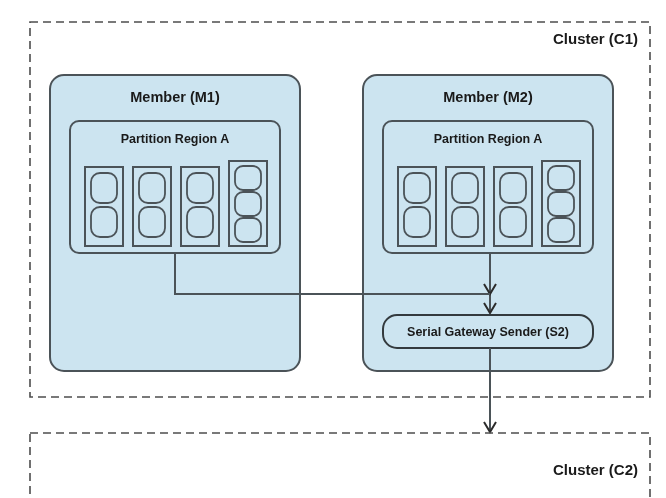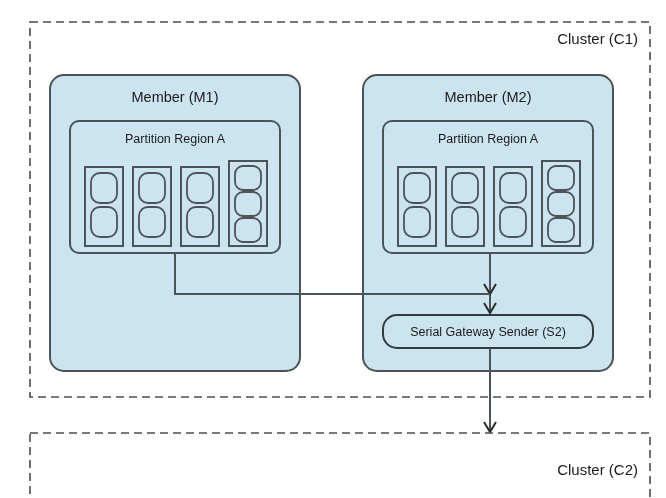--- a/index.html
+++ b/index.html
@@ -11,20 +11,21 @@
   body {
     font-family: "Liberation Sans", sans-serif;
     -webkit-font-smoothing: antialiased;
   }
   #stage {
     position: relative;
     width: 666px;
     height: 498px;
     background: #ffffff;
     overflow: hidden;
+    font-weight: bold;
   }
   svg#diagram {
     position: absolute;
     top: 0;
     left: 0;
     width: 666px;
     height: 498px;
     display: block;
   }
   .cluster-box {

